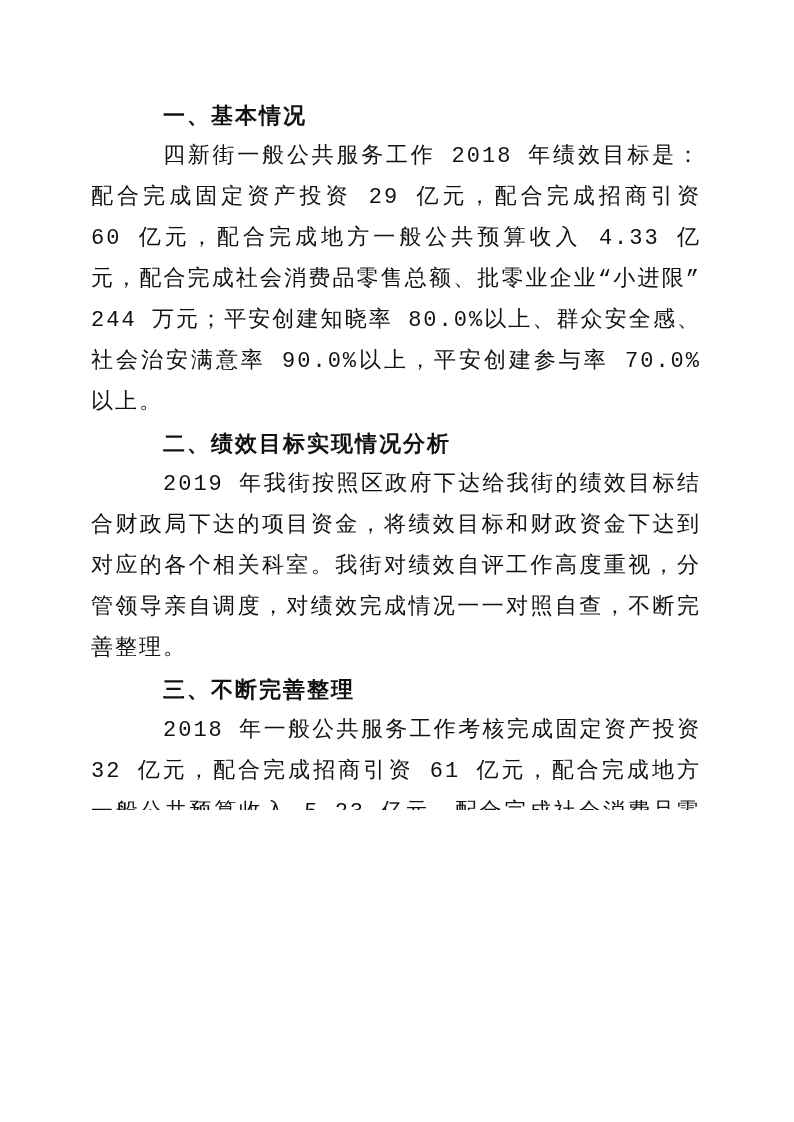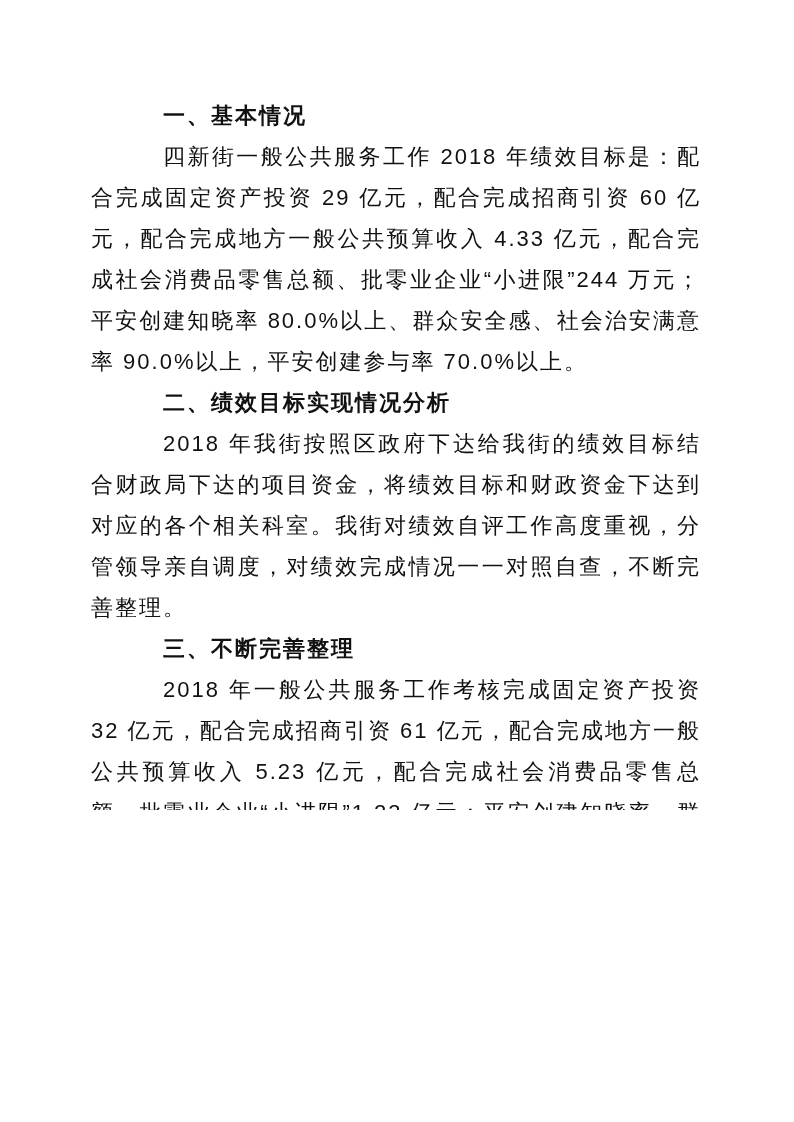--- a/index.html
+++ b/index.html
@@ -23,21 +23,21 @@
     line-height: 41px;
   }
   .h-hei {
     font-family: "Liberation Sans", "DejaVu Sans", sans-serif;
     font-weight: 700;
     text-indent: 72px;
     letter-spacing: 2px;
     white-space: nowrap;
   }
   .p-body {
-    font-family: Liberation Sans, sans-serif;
+    font-family: Liberation Mono, monospace;
     text-align: justify;
     text-indent: 72px;
     letter-spacing: 2px;
   }
   .h-kai {
     font-family: Liberation Serif, serif;
     font-weight: 700;
     font-style: italic;
     text-indent: 50px;
     letter-spacing: 3px;
@@ -47,21 +47,21 @@
 </head>
 <body>
 
 <div class="page">
   <h2 class="blk h-hei">一、基本情况</h2>
 
   <p class="blk p-body">四新街一般公共服务工作 2018 年绩效目标是：配合完成固定资产投资 29 亿元，配合完成招商引资 60 亿元，配合完成地方一般公共预算收入 4.33 亿元，配合完成社会消费品零售总额、批零业企业“小进限”244 万元；平安创建知晓率 80.0%以上、群众安全感、社会治安满意率 90.0%以上，平安创建参与率 70.0%以上。</p>
 
   <h2 class="blk h-hei">二、绩效目标实现情况分析</h2>
 
-  <p class="blk p-body">2018 年我街按照区政府下达给我街的绩效目标结合财政局下达的项目资金，将绩效目标和财政资金下达到对应的各个相关科室。我街对绩效自评工作高度重视，分管领导亲自调度，对绩效完成情况一一对照自查，不断完善整理。</p>
+  <p class="blk p-body">2019 年我街按照区政府下达给我街的绩效目标结合财政局下达的项目资金，将绩效目标和财政资金下达到对应的各个相关科室。我街对绩效自评工作高度重视，分管领导亲自调度，对绩效完成情况一一对照自查，不断完善整理。</p>
 
   <h2 class="blk h-hei">三、不断完善整理</h2>
 
   <p class="blk p-body">2018 年一般公共服务工作考核完成固定资产投资 32 亿元，配合完成招商引资 61 亿元，配合完成地方一般公共预算收入 5.23 亿元，配合完成社会消费品零售总额、批零业企业“小进限”1.23 亿元；平安创建知晓率、群众安全感、社会治安满意率达到 90.0%，平安创建参与率达到 85.0%。。</p>
 
 
   <h3 class="blk h-kai">（一）项目资金情况分析</h3>
 </div>
 
 </body></html>

